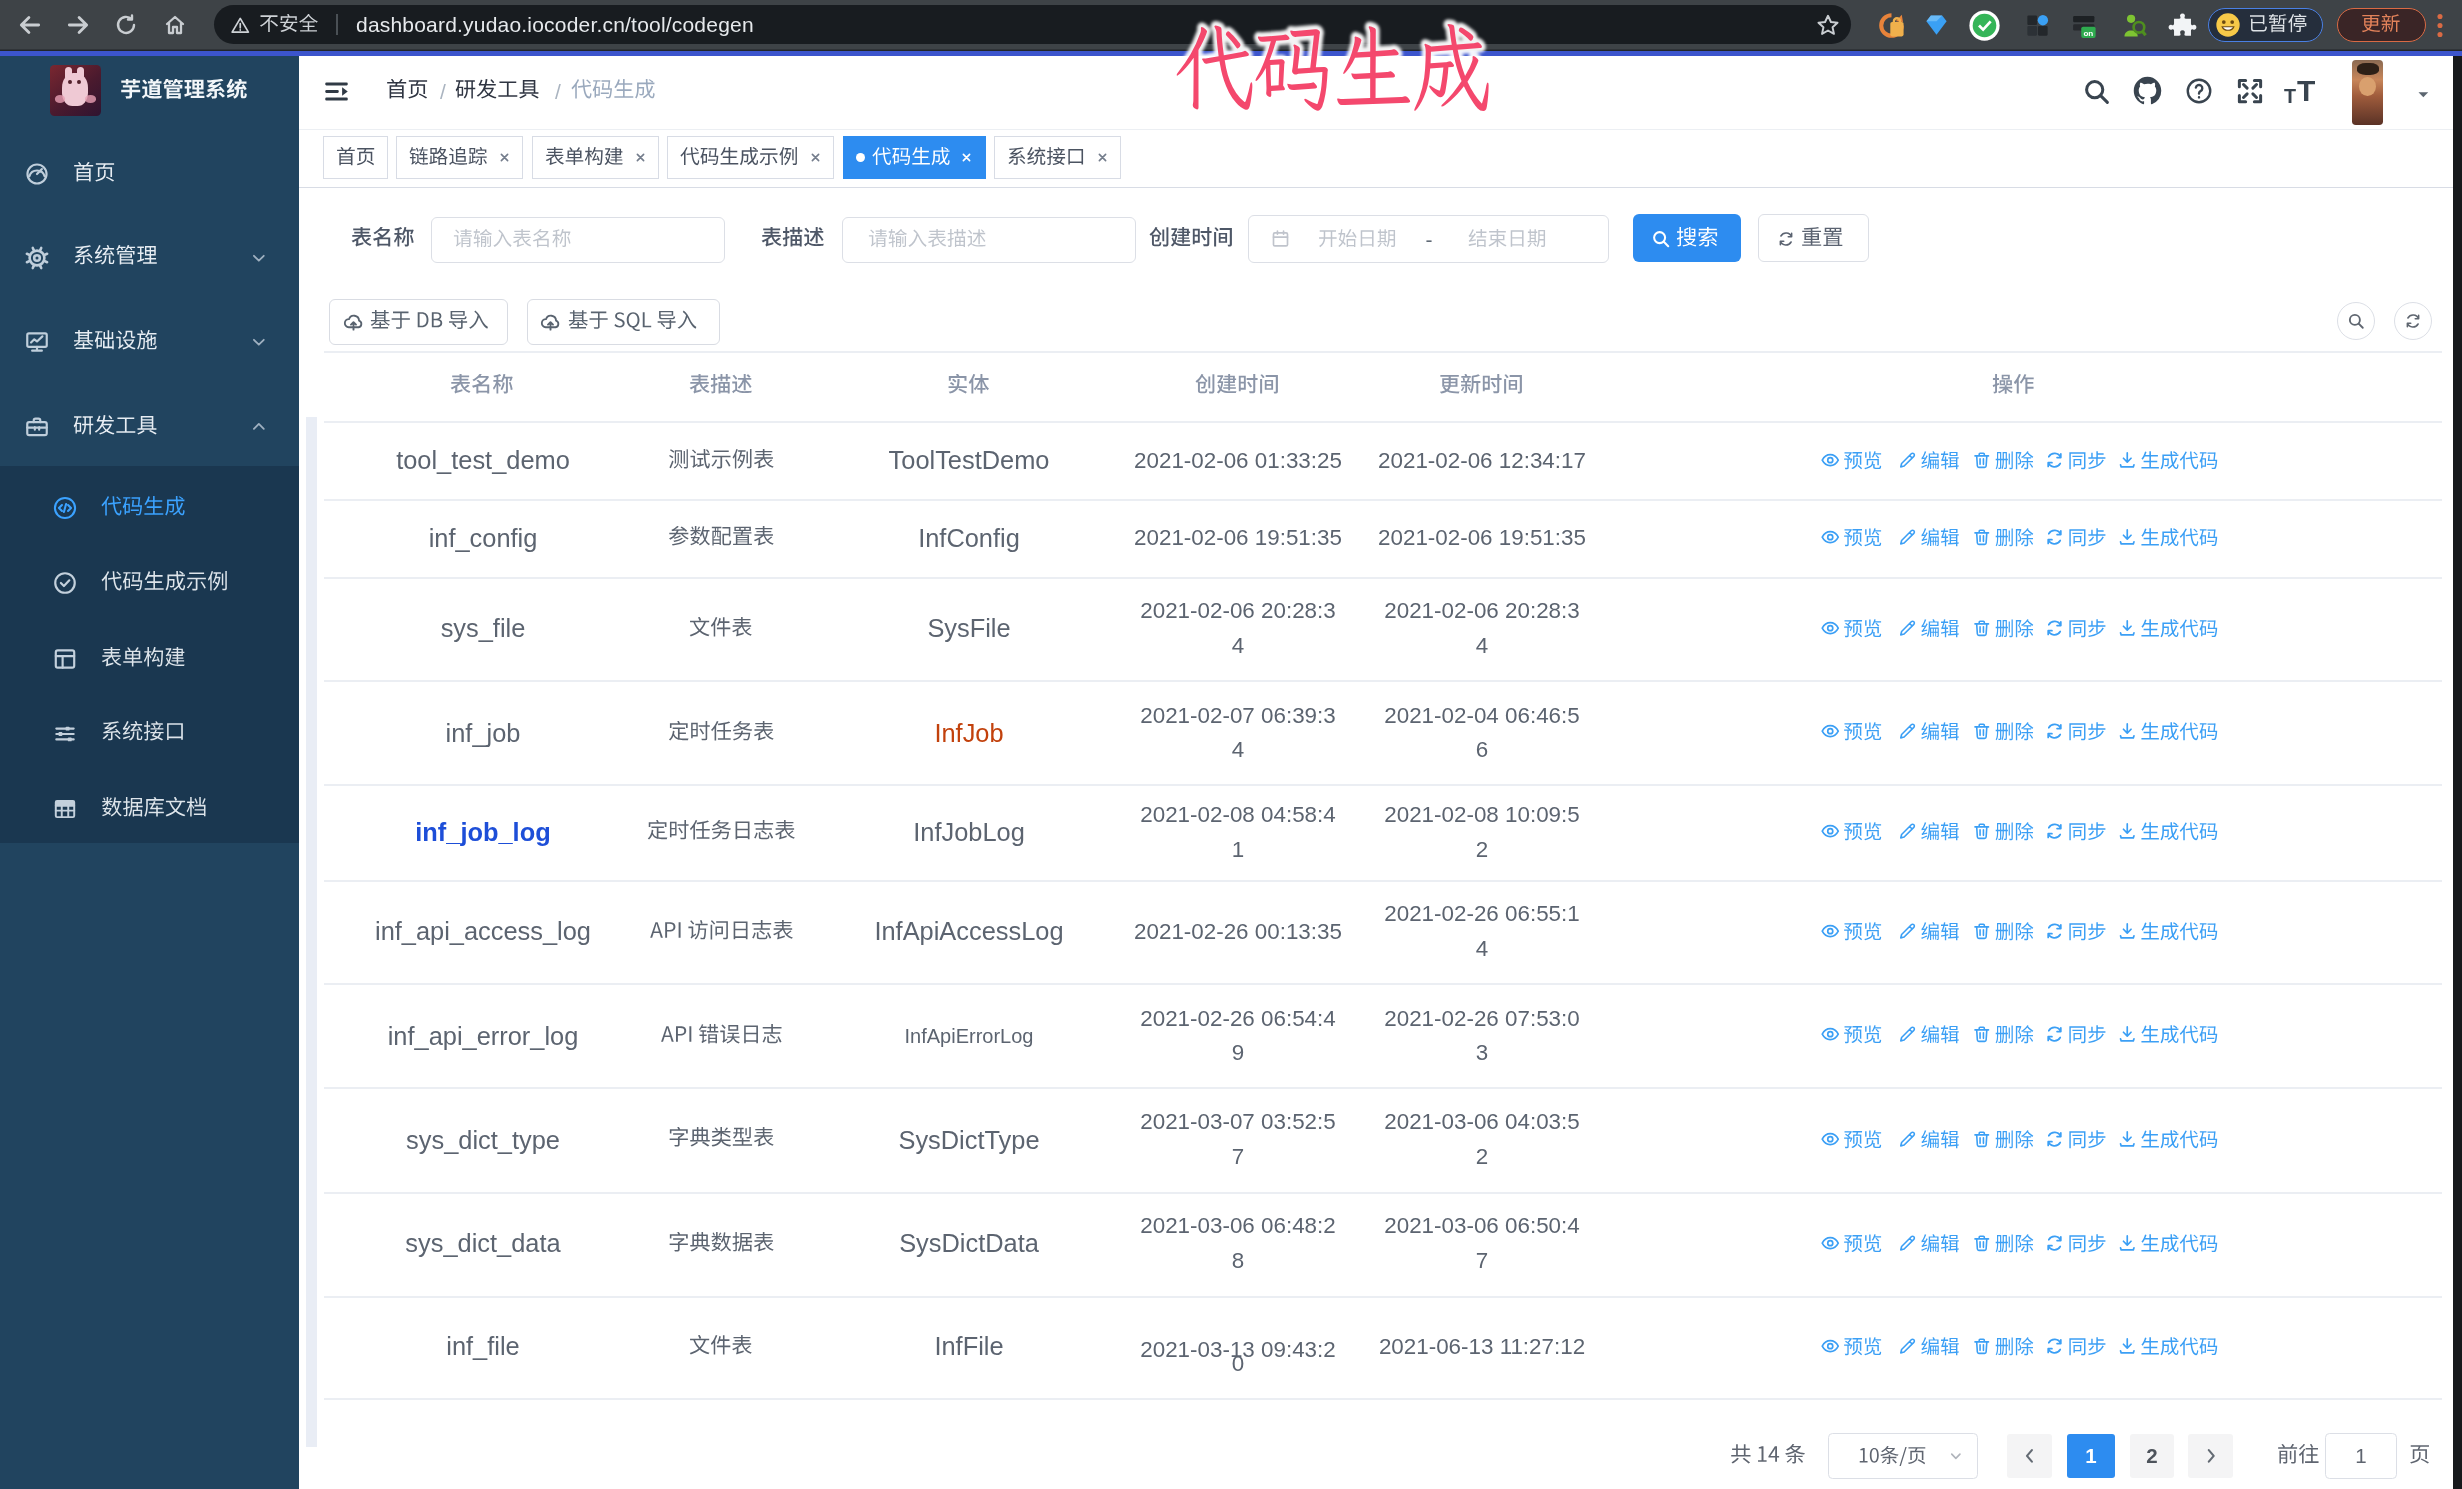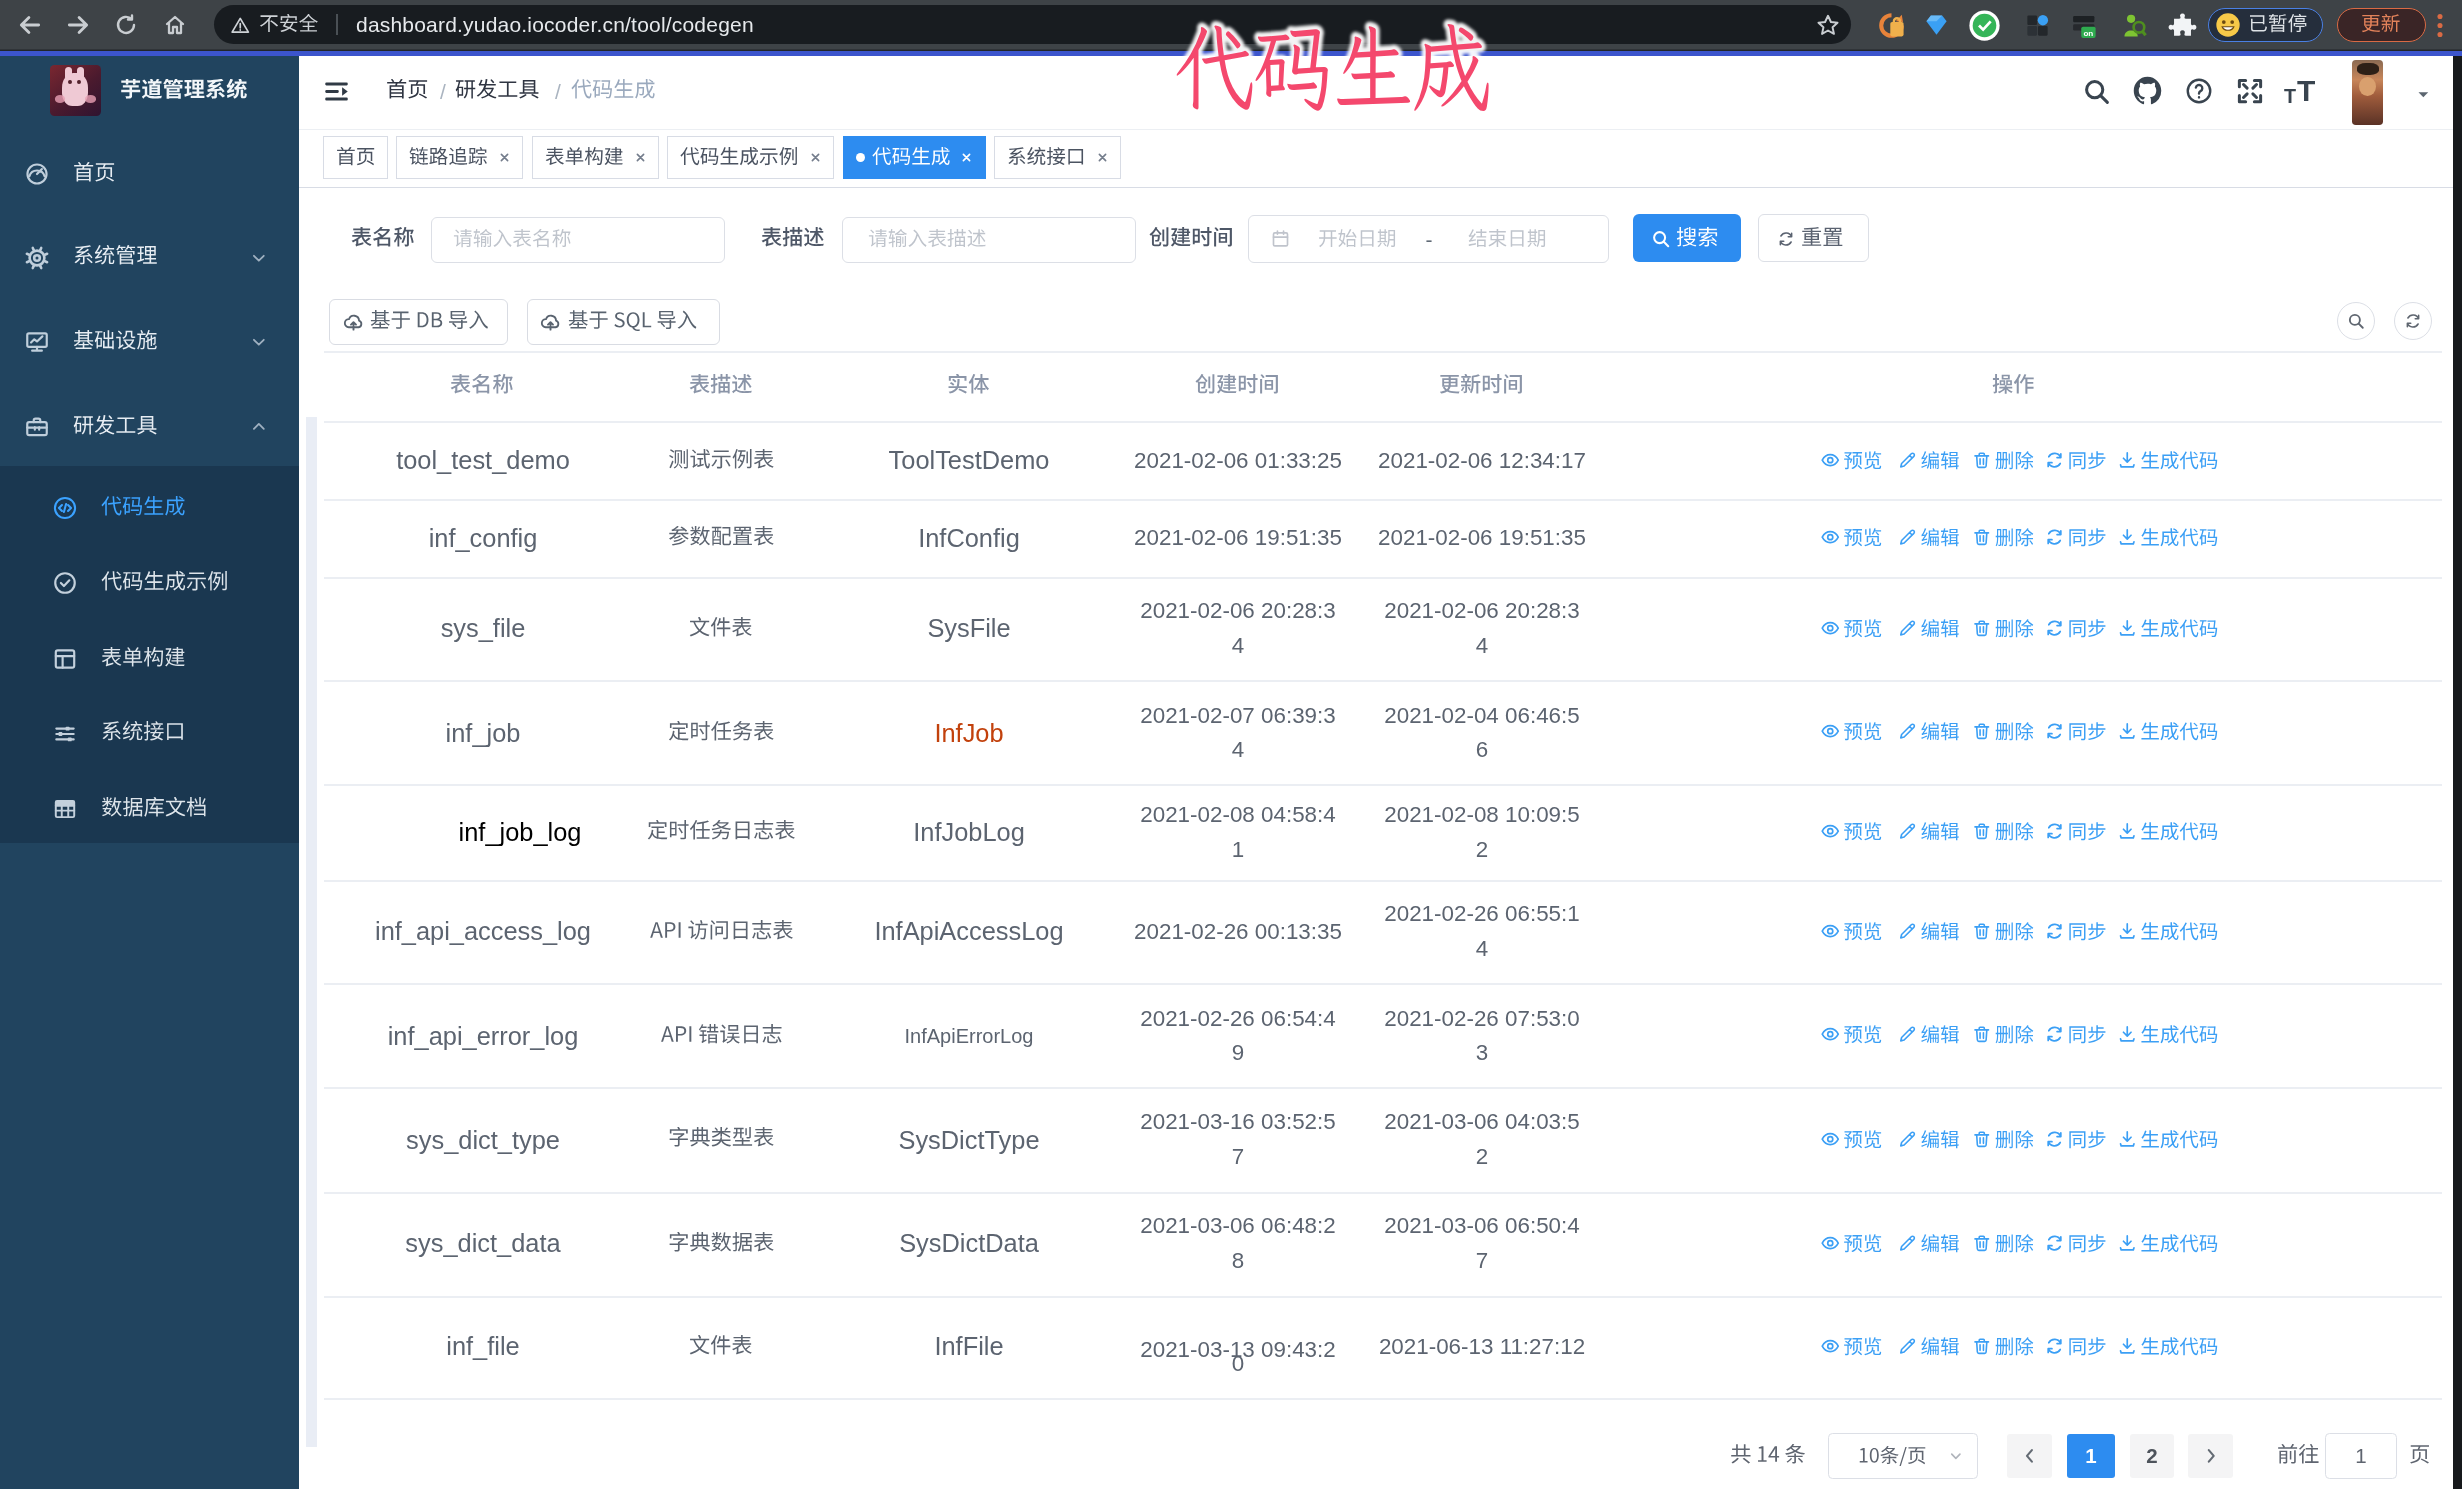--- a/index.html
+++ b/index.html
@@ -512,21 +512,21 @@
       <path transform="translate(0,23.5)" d="M6.3 -10.6C5.7 -5.5 4.1 -1.5 1.0 0.9C1.5 1.2 2.4 1.9 2.7 2.3C4.6 0.7 5.9 -1.4 6.9 -4.0C9.5 0.8 13.7 1.8 19.5 1.8H26.1C26.2 1.2 26.6 0.2 26.9 -0.3C25.5 -0.3 20.7 -0.3 19.7 -0.3C18.0 -0.3 16.5 -0.4 15.1 -0.6V-6.3H23.4V-8.3H15.1V-12.9H22.3V-14.9H5.9V-12.9H12.9V-1.2C10.6 -2.1 8.8 -3.8 7.7 -6.7C8.0 -7.8 8.2 -9.1 8.4 -10.4ZM11.9 -23.1C12.4 -22.3 12.9 -21.2 13.2 -20.4H2.3V-14.3H4.4V-18.4H23.5V-14.3H25.7V-20.4H15.6C15.3 -21.3 14.6 -22.7 14.0 -23.7Z M41.3 -12.7C42.8 -10.5 44.7 -7.5 45.6 -5.8L47.4 -6.9C46.5 -8.6 44.5 -11.5 43.0 -13.6ZM37.1 -11.3V-4.9H32.3V-11.3ZM37.1 -13.1H32.3V-19.3H37.1ZM30.3 -21.2V-0.7H32.3V-3.0H39.0V-21.2ZM49.4 -23.4V-17.9H40.3V-15.8H49.4V-0.9C49.4 -0.4 49.2 -0.2 48.6 -0.2C48.0 -0.1 45.9 -0.1 43.7 -0.2C44.0 0.4 44.4 1.4 44.5 2.0C47.3 2.0 49.1 1.9 50.1 1.6C51.1 1.2 51.5 0.6 51.5 -0.9V-15.8H54.9V-17.9H51.5V-23.4Z M65.6 -0.9V1.1H82.4V-0.9H75.0V-9.5H82.9V-11.5H75.0V-19.3C77.5 -19.8 79.9 -20.4 81.8 -21.1L80.2 -22.8C76.7 -21.6 70.6 -20.5 65.4 -19.8C65.7 -19.3 66.0 -18.5 66.1 -18.0C68.2 -18.3 70.6 -18.6 72.8 -19.0V-11.5H64.5V-9.5H72.8V-0.9ZM64.3 -23.5C62.5 -19.1 59.6 -14.8 56.6 -12.1C57.0 -11.6 57.7 -10.5 57.9 -10.0C59.0 -11.1 60.1 -12.3 61.2 -13.8V2.2H63.3V-16.9C64.4 -18.8 65.5 -20.8 66.3 -22.9Z M96.5 -10.7C96.4 -9.7 96.2 -8.7 96.0 -7.9H87.5V-6.0H95.3C93.7 -2.4 90.6 -0.6 85.6 0.4C86.0 0.8 86.5 1.7 86.7 2.2C92.3 0.9 95.8 -1.5 97.6 -6.0H106.1C105.6 -2.4 105.0 -0.6 104.4 -0.1C104.1 0.1 103.7 0.2 103.2 0.2C102.5 0.2 100.7 0.1 98.9 -0.0C99.3 0.5 99.5 1.3 99.6 1.8C101.2 1.9 102.9 2.0 103.8 1.9C104.8 1.9 105.4 1.7 106.0 1.1C107.0 0.3 107.6 -1.8 108.2 -6.9C108.3 -7.3 108.4 -7.9 108.4 -7.9H98.1C98.4 -8.7 98.5 -9.6 98.7 -10.5ZM104.9 -18.8C103.2 -17.2 100.9 -15.8 98.3 -14.8C96.0 -15.7 94.3 -16.9 93.1 -18.5L93.5 -18.8ZM94.7 -23.5C93.2 -21.1 90.5 -18.2 86.5 -16.2C87.0 -15.9 87.6 -15.1 87.8 -14.6C89.3 -15.4 90.6 -16.3 91.7 -17.2C92.8 -15.9 94.2 -14.8 95.9 -13.9C92.5 -12.9 88.8 -12.2 85.3 -11.8C85.6 -11.4 86.0 -10.5 86.1 -10.0C90.2 -10.5 94.4 -11.4 98.2 -12.8C101.5 -11.5 105.4 -10.7 109.7 -10.3C110.0 -10.9 110.5 -11.8 110.9 -12.2C107.2 -12.4 103.7 -13.0 100.7 -13.9C103.8 -15.4 106.5 -17.3 108.1 -19.9L106.9 -20.7L106.5 -20.6H95.1C95.8 -21.4 96.4 -22.3 96.9 -23.1Z M119.1 2.2C119.7 1.8 120.7 1.4 128.5 -1.1C128.4 -1.5 128.3 -2.3 128.2 -2.9L121.4 -0.9V-7.0C123.1 -8.2 124.6 -9.4 125.8 -10.8C128.0 -4.9 131.9 -0.6 137.7 1.3C138.0 0.7 138.6 -0.1 139.1 -0.5C136.3 -1.3 133.9 -2.7 132.0 -4.5C133.8 -5.6 135.8 -7.1 137.4 -8.5L135.7 -9.7C134.5 -8.5 132.5 -7.0 130.8 -5.8C129.6 -7.3 128.6 -8.9 127.8 -10.8H138.2V-12.6H127.0V-15.1H136.0V-16.8H127.0V-19.2H137.3V-21.0H127.0V-23.5H124.9V-21.0H114.9V-19.2H124.9V-16.8H116.4V-15.1H124.9V-12.6H113.8V-10.8H123.1C120.5 -8.4 116.5 -6.2 113.0 -5.1C113.5 -4.7 114.1 -3.9 114.4 -3.4C116.0 -4.0 117.6 -4.8 119.2 -5.7V-1.5C119.2 -0.4 118.6 0.1 118.1 0.3C118.5 0.8 118.9 1.7 119.1 2.2Z" fill="#5c6470"></path>
     </svg></div>
 <div style="position:absolute;left:969px;top:714px;font-family:'Liberation Sans',sans-serif;font-size:25.4px;font-weight:400;color:#c2410c;line-height:38px;height:38px;white-space:nowrap;transform:translateX(-50%);">InfJob</div>
 <div style="position:absolute;left:1238px;top:699px;font-family:'Liberation Sans',sans-serif;font-size:22.4px;font-weight:400;color:#5c6470;line-height:33px;height:33px;white-space:nowrap;transform:translateX(-50%);">2021-02-07 06:39:3</div>
 <div style="position:absolute;left:1238px;top:733px;font-family:'Liberation Sans',sans-serif;font-size:22.4px;font-weight:400;color:#5c6470;line-height:33px;height:33px;white-space:nowrap;transform:translateX(-50%);">4</div>
 <div style="position:absolute;left:1482px;top:699px;font-family:'Liberation Sans',sans-serif;font-size:22.4px;font-weight:400;color:#5c6470;line-height:33px;height:33px;white-space:nowrap;transform:translateX(-50%);">2021-02-04 06:46:5</div>
 <div style="position:absolute;left:1482px;top:733px;font-family:'Liberation Sans',sans-serif;font-size:22.4px;font-weight:400;color:#5c6470;line-height:33px;height:33px;white-space:nowrap;transform:translateX(-50%);">6</div>
 <svg style="position:absolute;left:1818px;top:715px" width="413" height="33" viewBox="0 0 545 44">
     <use href="#actstrip"></use>
   </svg>
-<div style="position:absolute;left:483px;top:813px;font-family:'Liberation Sans',sans-serif;font-size:25.4px;font-weight:400;color:#000000;line-height:38px;height:38px;white-space:nowrap;transform:translateX(-50%);margin-left:37px;">inf_job_log</div>
+<div style="position:absolute;left:483px;top:813px;font-family:'Liberation Sans',sans-serif;font-size:25.4px;font-weight:700;color:#1d4ed8;line-height:38px;height:38px;white-space:nowrap;transform:translateX(-50%);">inf_job_log</div>
 <div style="position:absolute;left:647px;top:820px;height:23.5px"><svg width="150" height="23.5" viewBox="0 0 198 31" xmlns="http://www.w3.org/2000/svg">
       <path transform="translate(0,23.5)" d="M6.3 -10.6C5.7 -5.5 4.1 -1.5 1.0 0.9C1.5 1.2 2.4 1.9 2.7 2.3C4.6 0.7 5.9 -1.4 6.9 -4.0C9.5 0.8 13.7 1.8 19.5 1.8H26.1C26.2 1.2 26.6 0.2 26.9 -0.3C25.5 -0.3 20.7 -0.3 19.7 -0.3C18.0 -0.3 16.5 -0.4 15.1 -0.6V-6.3H23.4V-8.3H15.1V-12.9H22.3V-14.9H5.9V-12.9H12.9V-1.2C10.6 -2.1 8.8 -3.8 7.7 -6.7C8.0 -7.8 8.2 -9.1 8.4 -10.4ZM11.9 -23.1C12.4 -22.3 12.9 -21.2 13.2 -20.4H2.3V-14.3H4.4V-18.4H23.5V-14.3H25.7V-20.4H15.6C15.3 -21.3 14.6 -22.7 14.0 -23.7Z M41.3 -12.7C42.8 -10.5 44.7 -7.5 45.6 -5.8L47.4 -6.9C46.5 -8.6 44.5 -11.5 43.0 -13.6ZM37.1 -11.3V-4.9H32.3V-11.3ZM37.1 -13.1H32.3V-19.3H37.1ZM30.3 -21.2V-0.7H32.3V-3.0H39.0V-21.2ZM49.4 -23.4V-17.9H40.3V-15.8H49.4V-0.9C49.4 -0.4 49.2 -0.2 48.6 -0.2C48.0 -0.1 45.9 -0.1 43.7 -0.2C44.0 0.4 44.4 1.4 44.5 2.0C47.3 2.0 49.1 1.9 50.1 1.6C51.1 1.2 51.5 0.6 51.5 -0.9V-15.8H54.9V-17.9H51.5V-23.4Z M65.6 -0.9V1.1H82.4V-0.9H75.0V-9.5H82.9V-11.5H75.0V-19.3C77.5 -19.8 79.9 -20.4 81.8 -21.1L80.2 -22.8C76.7 -21.6 70.6 -20.5 65.4 -19.8C65.7 -19.3 66.0 -18.5 66.1 -18.0C68.2 -18.3 70.6 -18.6 72.8 -19.0V-11.5H64.5V-9.5H72.8V-0.9ZM64.3 -23.5C62.5 -19.1 59.6 -14.8 56.6 -12.1C57.0 -11.6 57.7 -10.5 57.9 -10.0C59.0 -11.1 60.1 -12.3 61.2 -13.8V2.2H63.3V-16.9C64.4 -18.8 65.5 -20.8 66.3 -22.9Z M96.5 -10.7C96.4 -9.7 96.2 -8.7 96.0 -7.9H87.5V-6.0H95.3C93.7 -2.4 90.6 -0.6 85.6 0.4C86.0 0.8 86.5 1.7 86.7 2.2C92.3 0.9 95.8 -1.5 97.6 -6.0H106.1C105.6 -2.4 105.0 -0.6 104.4 -0.1C104.1 0.1 103.7 0.2 103.2 0.2C102.5 0.2 100.7 0.1 98.9 -0.0C99.3 0.5 99.5 1.3 99.6 1.8C101.2 1.9 102.9 2.0 103.8 1.9C104.8 1.9 105.4 1.7 106.0 1.1C107.0 0.3 107.6 -1.8 108.2 -6.9C108.3 -7.3 108.4 -7.9 108.4 -7.9H98.1C98.4 -8.7 98.5 -9.6 98.7 -10.5ZM104.9 -18.8C103.2 -17.2 100.9 -15.8 98.3 -14.8C96.0 -15.7 94.3 -16.9 93.1 -18.5L93.5 -18.8ZM94.7 -23.5C93.2 -21.1 90.5 -18.2 86.5 -16.2C87.0 -15.9 87.6 -15.1 87.8 -14.6C89.3 -15.4 90.6 -16.3 91.7 -17.2C92.8 -15.9 94.2 -14.8 95.9 -13.9C92.5 -12.9 88.8 -12.2 85.3 -11.8C85.6 -11.4 86.0 -10.5 86.1 -10.0C90.2 -10.5 94.4 -11.4 98.2 -12.8C101.5 -11.5 105.4 -10.7 109.7 -10.3C110.0 -10.9 110.5 -11.8 110.9 -12.2C107.2 -12.4 103.7 -13.0 100.7 -13.9C103.8 -15.4 106.5 -17.3 108.1 -19.9L106.9 -20.7L106.5 -20.6H95.1C95.8 -21.4 96.4 -22.3 96.9 -23.1Z M119.1 -9.9H133.1V-2.0H119.1ZM119.1 -11.9V-19.5H133.1V-11.9ZM116.9 -21.6V1.9H119.1V0.1H133.1V1.8H135.3V-21.6Z M147.6 -7.2V-1.1C147.6 1.2 148.4 1.8 151.6 1.8C152.3 1.8 157.3 1.8 158.0 1.8C160.7 1.8 161.4 0.9 161.7 -2.7C161.1 -2.9 160.3 -3.2 159.8 -3.5C159.7 -0.5 159.4 -0.1 157.9 -0.1C156.8 -0.1 152.6 -0.1 151.8 -0.1C150.0 -0.1 149.7 -0.3 149.7 -1.1V-7.2ZM150.6 -8.8C152.9 -7.5 155.6 -5.4 156.8 -4.0L158.4 -5.4C157.0 -6.9 154.3 -8.8 152.0 -10.1ZM160.8 -6.5C162.2 -4.1 163.8 -0.9 164.4 1.0L166.5 0.1C165.8 -1.7 164.1 -4.9 162.7 -7.2ZM144.2 -6.9C143.6 -4.7 142.7 -1.9 141.4 -0.1L143.3 0.8C144.5 -1.0 145.5 -4.0 146.1 -6.3ZM152.9 -23.5V-19.5H141.6V-17.5H152.9V-12.7H143.4V-10.7H164.8V-12.7H155.0V-17.5H166.5V-19.5H155.0V-23.5Z M175.1 2.2C175.7 1.8 176.7 1.4 184.5 -1.1C184.4 -1.5 184.3 -2.3 184.2 -2.9L177.4 -0.9V-7.0C179.1 -8.2 180.6 -9.4 181.8 -10.8C184.0 -4.9 187.9 -0.6 193.7 1.3C194.0 0.7 194.6 -0.1 195.1 -0.5C192.3 -1.3 189.9 -2.7 188.0 -4.5C189.8 -5.6 191.8 -7.1 193.4 -8.5L191.7 -9.7C190.5 -8.5 188.5 -7.0 186.8 -5.8C185.6 -7.3 184.6 -8.9 183.8 -10.8H194.2V-12.6H183.0V-15.1H192.0V-16.8H183.0V-19.2H193.3V-21.0H183.0V-23.5H180.9V-21.0H170.9V-19.2H180.9V-16.8H172.4V-15.1H180.9V-12.6H169.8V-10.8H179.1C176.5 -8.4 172.5 -6.2 169.0 -5.1C169.5 -4.7 170.1 -3.9 170.4 -3.4C172.0 -4.0 173.6 -4.8 175.2 -5.7V-1.5C175.2 -0.4 174.6 0.1 174.1 0.3C174.5 0.8 174.9 1.7 175.1 2.2Z" fill="#5c6470"></path>
     </svg></div>
 <div style="position:absolute;left:969px;top:813px;font-family:'Liberation Sans',sans-serif;font-size:25.4px;font-weight:400;color:#5c6470;line-height:38px;height:38px;white-space:nowrap;transform:translateX(-50%);">InfJobLog</div>
 <div style="position:absolute;left:1238px;top:798px;font-family:'Liberation Sans',sans-serif;font-size:22.4px;font-weight:400;color:#5c6470;line-height:33px;height:33px;white-space:nowrap;transform:translateX(-50%);">2021-02-08 04:58:4</div>
 <div style="position:absolute;left:1238px;top:833px;font-family:'Liberation Sans',sans-serif;font-size:22.4px;font-weight:400;color:#5c6470;line-height:33px;height:33px;white-space:nowrap;transform:translateX(-50%);">1</div>
 <div style="position:absolute;left:1482px;top:798px;font-family:'Liberation Sans',sans-serif;font-size:22.4px;font-weight:400;color:#5c6470;line-height:33px;height:33px;white-space:nowrap;transform:translateX(-50%);">2021-02-08 10:09:5</div>
 <div style="position:absolute;left:1482px;top:833px;font-family:'Liberation Sans',sans-serif;font-size:22.4px;font-weight:400;color:#5c6470;line-height:33px;height:33px;white-space:nowrap;transform:translateX(-50%);">2</div>
 <svg style="position:absolute;left:1818px;top:815px" width="413" height="33" viewBox="0 0 545 44">
     <use href="#actstrip"></use>
@@ -552,21 +552,21 @@
 <div style="position:absolute;left:1482px;top:1002px;font-family:'Liberation Sans',sans-serif;font-size:22.4px;font-weight:400;color:#5c6470;line-height:33px;height:33px;white-space:nowrap;transform:translateX(-50%);">2021-02-26 07:53:0</div>
 <div style="position:absolute;left:1482px;top:1036px;font-family:'Liberation Sans',sans-serif;font-size:22.4px;font-weight:400;color:#5c6470;line-height:33px;height:33px;white-space:nowrap;transform:translateX(-50%);">3</div>
 <svg style="position:absolute;left:1818px;top:1018px" width="413" height="33" viewBox="0 0 545 44">
     <use href="#actstrip"></use>
   </svg>
 <div style="position:absolute;left:483px;top:1121px;font-family:'Liberation Sans',sans-serif;font-size:25.4px;font-weight:400;color:#5c6470;line-height:38px;height:38px;white-space:nowrap;transform:translateX(-50%);">sys_dict_type</div>
 <div style="position:absolute;left:668px;top:1127px;height:23.5px"><svg width="108" height="23.5" viewBox="0 0 142 31" xmlns="http://www.w3.org/2000/svg">
       <path transform="translate(0,23.5)" d="M12.9 -10.2V-8.4H1.9V-6.4H12.9V-0.4C12.9 0.0 12.7 0.1 12.2 0.2C11.7 0.2 9.9 0.2 8.0 0.1C8.4 0.7 8.8 1.6 8.9 2.2C11.3 2.2 12.8 2.2 13.8 1.9C14.8 1.5 15.1 0.9 15.1 -0.3V-6.4H26.0V-8.4H15.1V-9.4C17.6 -10.8 20.1 -12.7 21.8 -14.4L20.4 -15.5L19.9 -15.4H6.5V-13.4H17.8C16.4 -12.2 14.5 -11.0 12.9 -10.2ZM11.9 -23.1C12.4 -22.3 12.9 -21.4 13.3 -20.6H2.2V-14.8H4.3V-18.6H23.6V-14.8H25.8V-20.6H15.8C15.4 -21.5 14.6 -22.8 13.9 -23.7Z M44.6 -2.5C47.5 -1.1 50.6 0.8 52.5 2.1L54.3 0.7C52.4 -0.6 49.1 -2.5 46.1 -3.9ZM37.5 -3.9C35.8 -2.3 32.3 -0.3 29.4 0.7C29.9 1.1 30.6 1.8 31.0 2.3C33.8 1.1 37.3 -0.8 39.5 -2.6ZM37.9 -6.3H34.0V-11.5H37.9ZM39.9 -6.3V-11.5H44.0V-6.3ZM46.0 -6.3V-11.5H50.2V-6.3ZM31.9 -20.2V-6.3H29.1V-4.3H54.9V-6.3H52.3V-20.2H46.0V-23.6H44.0V-20.2H39.9V-23.6H37.9V-20.2ZM37.9 -13.5H34.0V-18.2H37.9ZM39.9 -13.5V-18.2H44.0V-13.5ZM46.0 -13.5V-18.2H50.2V-13.5Z M76.9 -23.0C76.2 -21.8 75.0 -20.1 74.1 -19.0L75.8 -18.4C76.8 -19.4 78.0 -20.9 79.1 -22.3ZM61.1 -22.1C62.2 -20.9 63.5 -19.3 64.0 -18.2L65.9 -19.1C65.4 -20.2 64.0 -21.8 62.8 -22.9ZM68.9 -23.5V-18.1H58.0V-16.1H67.2C64.9 -13.8 61.2 -11.8 57.5 -10.9C57.9 -10.5 58.5 -9.7 58.8 -9.2C62.6 -10.3 66.4 -12.5 68.9 -15.3V-10.6H71.0V-14.8C74.5 -13.0 78.7 -10.8 81.0 -9.3L82.0 -11.0C79.8 -12.4 75.8 -14.4 72.3 -16.1H82.1V-18.1H71.0V-23.5ZM69.0 -10.0C68.8 -8.9 68.7 -7.9 68.4 -7.0H57.9V-5.0H67.6C66.2 -2.4 63.4 -0.6 57.3 0.3C57.7 0.8 58.2 1.7 58.4 2.2C65.4 1.0 68.5 -1.3 69.9 -4.8C72.1 -0.9 76.0 1.4 81.6 2.2C81.9 1.7 82.5 0.8 83.0 0.3C77.9 -0.3 74.1 -2.1 72.1 -5.0H82.2V-7.0H70.6C70.9 -7.9 71.0 -8.9 71.2 -10.0Z M101.8 -21.9V-12.5H103.7V-21.9ZM107.0 -23.4V-10.8C107.0 -10.5 106.9 -10.4 106.5 -10.3C106.0 -10.3 104.6 -10.3 103.0 -10.4C103.3 -9.8 103.6 -9.0 103.7 -8.4C105.7 -8.4 107.1 -8.5 107.9 -8.8C108.8 -9.1 109.0 -9.6 109.0 -10.8V-23.4ZM94.9 -20.5V-16.7H91.4V-16.8V-20.5ZM85.9 -16.7V-14.8H89.3C89.0 -12.9 88.1 -11.0 85.7 -9.5C86.0 -9.2 86.7 -8.5 87.0 -8.1C89.9 -9.8 90.9 -12.3 91.3 -14.8H94.9V-8.8H96.9V-14.8H100.0V-16.7H96.9V-20.5H99.5V-22.4H86.8V-20.5H89.5V-16.9V-16.7ZM97.1 -9.3V-6.2H88.2V-4.3H97.1V-0.7H85.3V1.3H110.7V-0.7H99.2V-4.3H107.7V-6.2H99.2V-9.3Z M119.1 2.2C119.7 1.8 120.7 1.4 128.5 -1.1C128.4 -1.5 128.3 -2.3 128.2 -2.9L121.4 -0.9V-7.0C123.1 -8.2 124.6 -9.4 125.8 -10.8C128.0 -4.9 131.9 -0.6 137.7 1.3C138.0 0.7 138.6 -0.1 139.1 -0.5C136.3 -1.3 133.9 -2.7 132.0 -4.5C133.8 -5.6 135.8 -7.1 137.4 -8.5L135.7 -9.7C134.5 -8.5 132.5 -7.0 130.8 -5.8C129.6 -7.3 128.6 -8.9 127.8 -10.8H138.2V-12.6H127.0V-15.1H136.0V-16.8H127.0V-19.2H137.3V-21.0H127.0V-23.5H124.9V-21.0H114.9V-19.2H124.9V-16.8H116.4V-15.1H124.9V-12.6H113.8V-10.8H123.1C120.5 -8.4 116.5 -6.2 113.0 -5.1C113.5 -4.7 114.1 -3.9 114.4 -3.4C116.0 -4.0 117.6 -4.8 119.2 -5.7V-1.5C119.2 -0.4 118.6 0.1 118.1 0.3C118.5 0.8 118.9 1.7 119.1 2.2Z" fill="#5c6470"></path>
     </svg></div>
 <div style="position:absolute;left:969px;top:1121px;font-family:'Liberation Sans',sans-serif;font-size:25.4px;font-weight:400;color:#5c6470;line-height:38px;height:38px;white-space:nowrap;transform:translateX(-50%);">SysDictType</div>
-<div style="position:absolute;left:1238px;top:1105px;font-family:'Liberation Sans',sans-serif;font-size:22.4px;font-weight:400;color:#5c6470;line-height:33px;height:33px;white-space:nowrap;transform:translateX(-50%);">2021-03-16 03:52:5</div>
+<div style="position:absolute;left:1238px;top:1105px;font-family:'Liberation Sans',sans-serif;font-size:22.4px;font-weight:400;color:#5c6470;line-height:33px;height:33px;white-space:nowrap;transform:translateX(-50%);">2021-03-07 03:52:5</div>
 <div style="position:absolute;left:1238px;top:1140px;font-family:'Liberation Sans',sans-serif;font-size:22.4px;font-weight:400;color:#5c6470;line-height:33px;height:33px;white-space:nowrap;transform:translateX(-50%);">7</div>
 <div style="position:absolute;left:1482px;top:1105px;font-family:'Liberation Sans',sans-serif;font-size:22.4px;font-weight:400;color:#5c6470;line-height:33px;height:33px;white-space:nowrap;transform:translateX(-50%);">2021-03-06 04:03:5</div>
 <div style="position:absolute;left:1482px;top:1140px;font-family:'Liberation Sans',sans-serif;font-size:22.4px;font-weight:400;color:#5c6470;line-height:33px;height:33px;white-space:nowrap;transform:translateX(-50%);">2</div>
 <svg style="position:absolute;left:1818px;top:1123px" width="413" height="33" viewBox="0 0 545 44">
     <use href="#actstrip"></use>
   </svg>
 <div style="position:absolute;left:483px;top:1224px;font-family:'Liberation Sans',sans-serif;font-size:25.4px;font-weight:400;color:#5c6470;line-height:38px;height:38px;white-space:nowrap;transform:translateX(-50%);">sys_dict_data</div>
 <div style="position:absolute;left:668px;top:1232px;height:23.5px"><svg width="108" height="23.5" viewBox="0 0 142 31" xmlns="http://www.w3.org/2000/svg">
       <path transform="translate(0,23.5)" d="M12.9 -10.2V-8.4H1.9V-6.4H12.9V-0.4C12.9 0.0 12.7 0.1 12.2 0.2C11.7 0.2 9.9 0.2 8.0 0.1C8.4 0.7 8.8 1.6 8.9 2.2C11.3 2.2 12.8 2.2 13.8 1.9C14.8 1.5 15.1 0.9 15.1 -0.3V-6.4H26.0V-8.4H15.1V-9.4C17.6 -10.8 20.1 -12.7 21.8 -14.4L20.4 -15.5L19.9 -15.4H6.5V-13.4H17.8C16.4 -12.2 14.5 -11.0 12.9 -10.2ZM11.9 -23.1C12.4 -22.3 12.9 -21.4 13.3 -20.6H2.2V-14.8H4.3V-18.6H23.6V-14.8H25.8V-20.6H15.8C15.4 -21.5 14.6 -22.8 13.9 -23.7Z M44.6 -2.5C47.5 -1.1 50.6 0.8 52.5 2.1L54.3 0.7C52.4 -0.6 49.1 -2.5 46.1 -3.9ZM37.5 -3.9C35.8 -2.3 32.3 -0.3 29.4 0.7C29.9 1.1 30.6 1.8 31.0 2.3C33.8 1.1 37.3 -0.8 39.5 -2.6ZM37.9 -6.3H34.0V-11.5H37.9ZM39.9 -6.3V-11.5H44.0V-6.3ZM46.0 -6.3V-11.5H50.2V-6.3ZM31.9 -20.2V-6.3H29.1V-4.3H54.9V-6.3H52.3V-20.2H46.0V-23.6H44.0V-20.2H39.9V-23.6H37.9V-20.2ZM37.9 -13.5H34.0V-18.2H37.9ZM39.9 -13.5V-18.2H44.0V-13.5ZM46.0 -13.5V-18.2H50.2V-13.5Z M68.4 -23.0C67.9 -21.9 67.0 -20.2 66.3 -19.3L67.7 -18.6C68.4 -19.5 69.4 -20.9 70.2 -22.2ZM58.5 -22.2C59.2 -21.0 59.9 -19.5 60.2 -18.5L61.8 -19.2C61.5 -20.2 60.8 -21.7 60.0 -22.8ZM67.5 -7.3C66.8 -5.8 65.9 -4.6 64.9 -3.5C63.8 -4.1 62.7 -4.6 61.7 -5.0C62.1 -5.7 62.5 -6.5 62.9 -7.3ZM59.1 -4.3C60.5 -3.8 62.0 -3.1 63.4 -2.3C61.6 -1.0 59.4 -0.1 57.1 0.4C57.5 0.8 58.0 1.5 58.2 2.0C60.7 1.3 63.1 0.2 65.1 -1.4C66.1 -0.8 66.9 -0.3 67.5 0.2L68.9 -1.2C68.2 -1.7 67.4 -2.2 66.5 -2.7C68.0 -4.3 69.2 -6.2 69.9 -8.7L68.7 -9.1L68.4 -9.0H63.8L64.4 -10.5L62.5 -10.8C62.3 -10.3 62.0 -9.7 61.8 -9.0H58.0V-7.3H60.9C60.3 -6.2 59.7 -5.1 59.1 -4.3ZM63.2 -23.5V-18.3H57.4V-16.6H62.6C61.2 -14.8 59.1 -13.0 57.1 -12.2C57.5 -11.8 58.0 -11.1 58.2 -10.6C59.9 -11.5 61.8 -13.1 63.2 -14.7V-11.3H65.2V-15.1C66.5 -14.1 68.2 -12.8 68.9 -12.2L70.1 -13.7C69.4 -14.2 66.9 -15.7 65.6 -16.6H70.9V-18.3H65.2V-23.5ZM73.6 -23.3C72.9 -18.4 71.7 -13.7 69.5 -10.7C69.9 -10.4 70.7 -9.8 71.1 -9.4C71.8 -10.5 72.4 -11.7 73.0 -13.1C73.6 -10.3 74.4 -7.8 75.4 -5.6C73.9 -2.9 71.7 -0.9 68.6 0.6C69.0 1.0 69.6 1.9 69.8 2.3C72.7 0.8 74.8 -1.1 76.5 -3.6C77.9 -1.2 79.6 0.7 81.8 2.0C82.1 1.5 82.7 0.7 83.2 0.3C80.9 -0.9 79.0 -3.0 77.6 -5.5C79.1 -8.4 80.0 -11.9 80.6 -16.1H82.5V-18.1H74.6C75.0 -19.7 75.3 -21.3 75.5 -23.0ZM78.7 -16.1C78.2 -12.9 77.5 -10.1 76.5 -7.7C75.5 -10.2 74.7 -13.1 74.1 -16.1Z M97.6 -6.7V2.3H99.4V1.1H108.0V2.2H110.0V-6.7H104.6V-10.1H110.8V-12.0H104.6V-15.0H109.8V-22.3H95.1V-13.8C95.1 -9.4 94.8 -3.3 91.9 1.0C92.4 1.3 93.2 1.9 93.6 2.2C96.0 -1.2 96.7 -6.0 97.0 -10.1H102.6V-6.7ZM97.1 -20.5H107.8V-16.9H97.1ZM97.1 -15.0H102.6V-12.0H97.1L97.1 -13.8ZM99.4 -0.6V-4.9H108.0V-0.6ZM88.7 -23.5V-17.9H85.2V-15.9H88.7V-9.8C87.2 -9.3 85.9 -8.9 84.8 -8.7L85.4 -6.6L88.7 -7.6V-0.4C88.7 0.0 88.5 0.1 88.2 0.1C87.9 0.1 86.8 0.1 85.6 0.1C85.8 0.7 86.1 1.5 86.2 2.0C87.9 2.1 89.0 2.0 89.7 1.7C90.4 1.3 90.6 0.8 90.6 -0.4V-8.3L93.9 -9.4L93.5 -11.3L90.6 -10.4V-15.9H93.8V-17.9H90.6V-23.5Z M119.1 2.2C119.7 1.8 120.7 1.4 128.5 -1.1C128.4 -1.5 128.3 -2.3 128.2 -2.9L121.4 -0.9V-7.0C123.1 -8.2 124.6 -9.4 125.8 -10.8C128.0 -4.9 131.9 -0.6 137.7 1.3C138.0 0.7 138.6 -0.1 139.1 -0.5C136.3 -1.3 133.9 -2.7 132.0 -4.5C133.8 -5.6 135.8 -7.1 137.4 -8.5L135.7 -9.7C134.5 -8.5 132.5 -7.0 130.8 -5.8C129.6 -7.3 128.6 -8.9 127.8 -10.8H138.2V-12.6H127.0V-15.1H136.0V-16.8H127.0V-19.2H137.3V-21.0H127.0V-23.5H124.9V-21.0H114.9V-19.2H124.9V-16.8H116.4V-15.1H124.9V-12.6H113.8V-10.8H123.1C120.5 -8.4 116.5 -6.2 113.0 -5.1C113.5 -4.7 114.1 -3.9 114.4 -3.4C116.0 -4.0 117.6 -4.8 119.2 -5.7V-1.5C119.2 -0.4 118.6 0.1 118.1 0.3C118.5 0.8 118.9 1.7 119.1 2.2Z" fill="#5c6470"></path>
     </svg></div>

